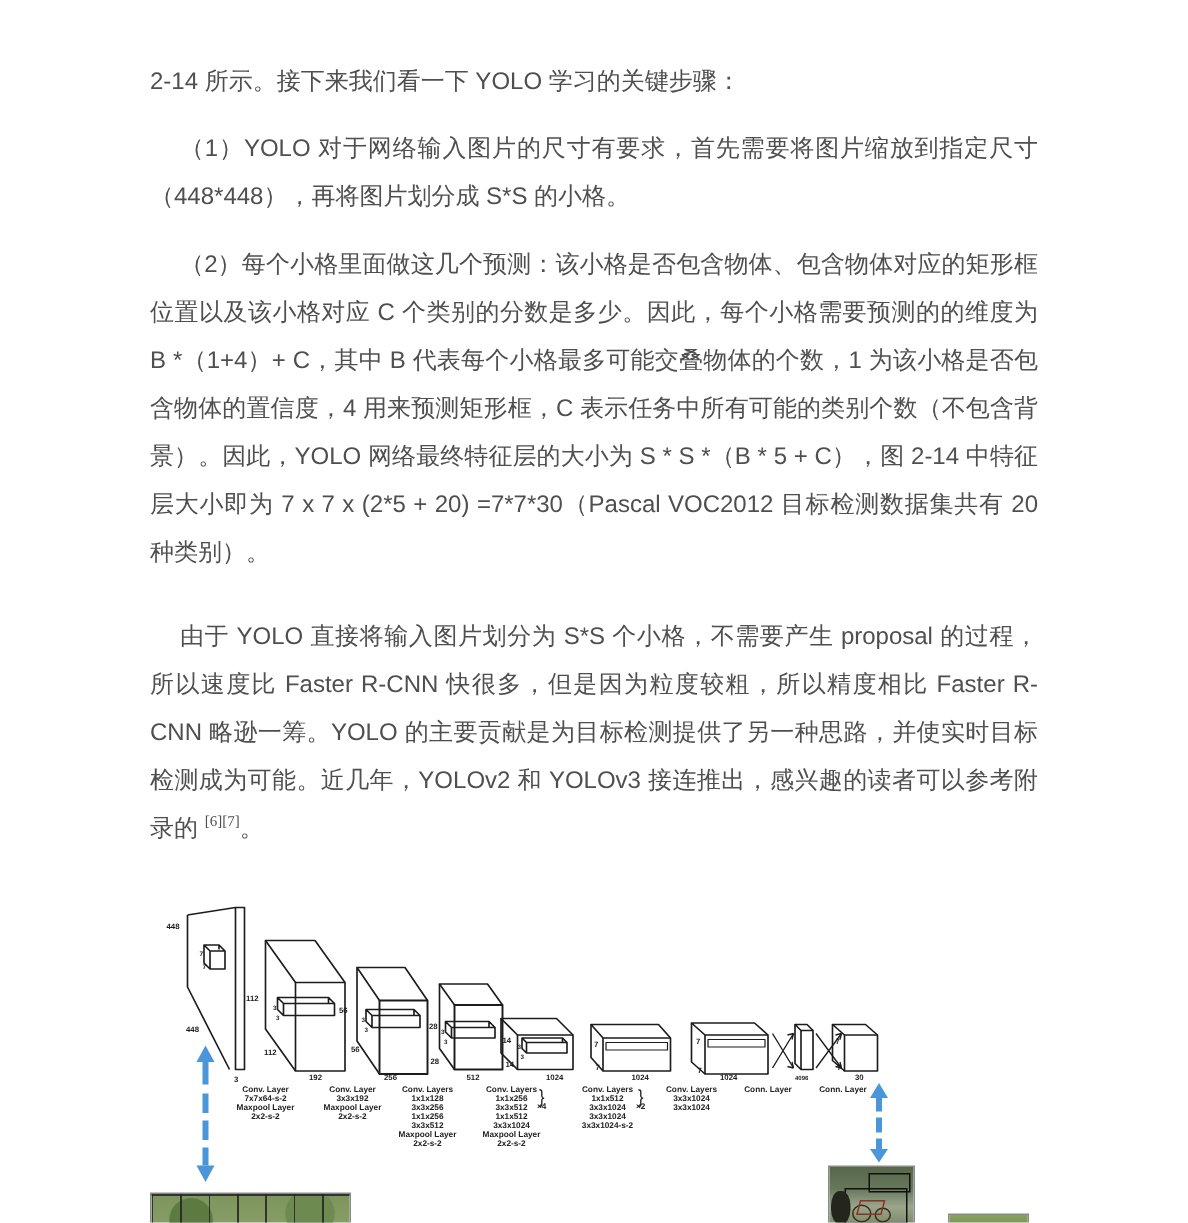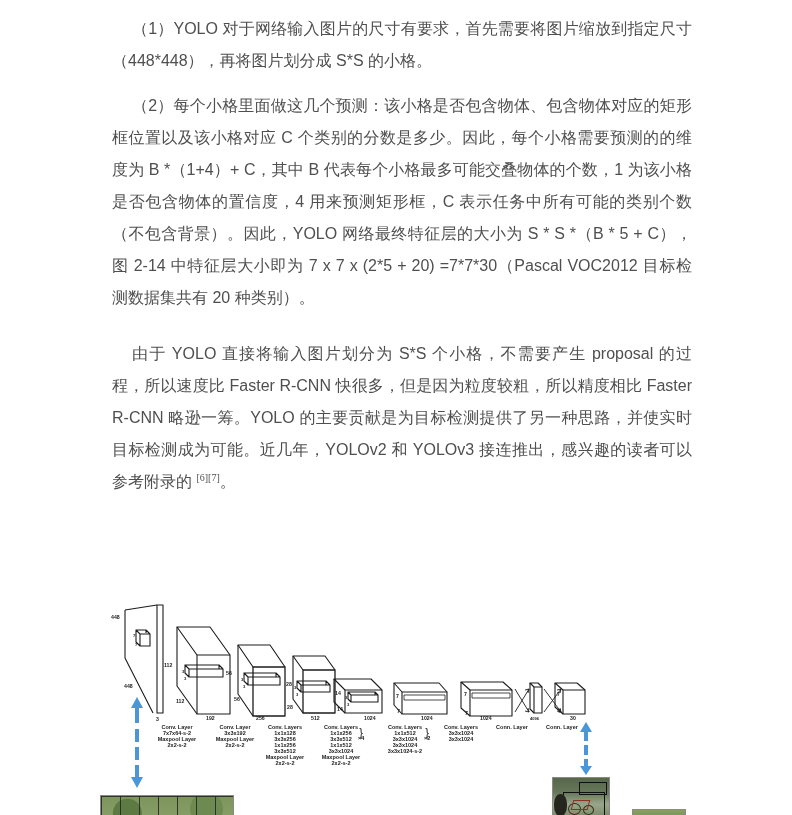--- a/index.html
+++ b/index.html
@@ -6,21 +6,21 @@
   body{
     width:792px;height:815px;background:#ffffff;overflow:hidden;position:relative;
     font-family:"Liberation Sans","DejaVu Sans",sans-serif;
   }
   .textcol{
     position:absolute;left:100px;top:0;width:592px;
     color:#4f4f4f;font-size:16px;line-height:32px;text-align:justify;
   }
   .textcol p{margin:13px 0 0 0;}
   .textcol p.first{margin-top:39px;}
-  .textcol p.ind{text-indent:1.25em;margin-left:12px;}
+  .textcol p.ind{text-indent:1.25em;}
   .textcol p.gap{margin-top:24px;}
   .textcol sup{font-size:10px;line-height:0;vertical-align:super;font-family:Liberation Serif, serif;}
 
   .figure{position:absolute;left:98px;top:588px;width:616px;height:227px;overflow:hidden;}
   .figure svg{position:absolute;left:0;top:0;}
 
   .cap{
     position:absolute;top:136px;width:70px;text-align:center;
     font-size:5.5px;line-height:6px;font-weight:bold;color:#222;
     font-family:"Liberation Sans",sans-serif;
@@ -64,20 +64,21 @@
     left:534px;top:221px;width:54px;height:14px;
     background:linear-gradient(180deg,#88a15f 0%,#6f8c4e 100%);
   }
 </style>
 </head>
 <body>
 
 <div class="page">
 
   <div class="textcol">
+    <p class="first"><span>2-14 所示。接下来我们看一下 YOLO 学习的关键步骤：</span></p>
     <p class="ind"><span>（1）YOLO 对于网络输入图片的尺寸有要求，首先需要将图片缩放到指定尺寸（448*448），再将图片划分成 S*S 的小格。</span></p>
     <p class="ind"><span>（2）每个小格里面做这几个预测：该小格是否包含物体、包含物体对应的矩形框位置以及该小格对应 C 个类别的分数是多少。因此，每个小格需要预测的的维度为 B *（1+4）+ C，其中 B 代表每个小格最多可能交叠物体的个数，1 为该小格是否包含物体的置信度，4 用来预测矩形框，C 表示任务中所有可能的类别个数（不包含背景）。因此，YOLO 网络最终特征层的大小为 S * S *（B * 5 + C），图 2-14 中特征层大小即为 7 x 7 x (2*5 + 20) =7*7*30（Pascal VOC2012 目标检测数据集共有 20 种类别）。</span></p>
     <p class="ind gap"><span>由于 YOLO 直接将输入图片划分为 S*S 个小格，不需要产生 proposal 的过程，所以速度比 Faster R-CNN 快很多，但是因为粒度较粗，所以精度相比 Faster R-CNN 略逊一筹。YOLO 的主要贡献是为目标检测提供了另一种思路，并使实时目标检测成为可能。近几年，YOLOv2 和 YOLOv3 接连推出，感兴趣的读者可以参考附录的 </span><sup>[6][7]</sup><span>。</span></p>
   </div>
 
   <div class="figure">
 
     <svg width="616" height="227" viewBox="0 0 616 227" font-family="Liberation Sans, sans-serif">
       <g stroke="#1c1c1c" stroke-width="1.1" fill="none" stroke-linejoin="round">
 

